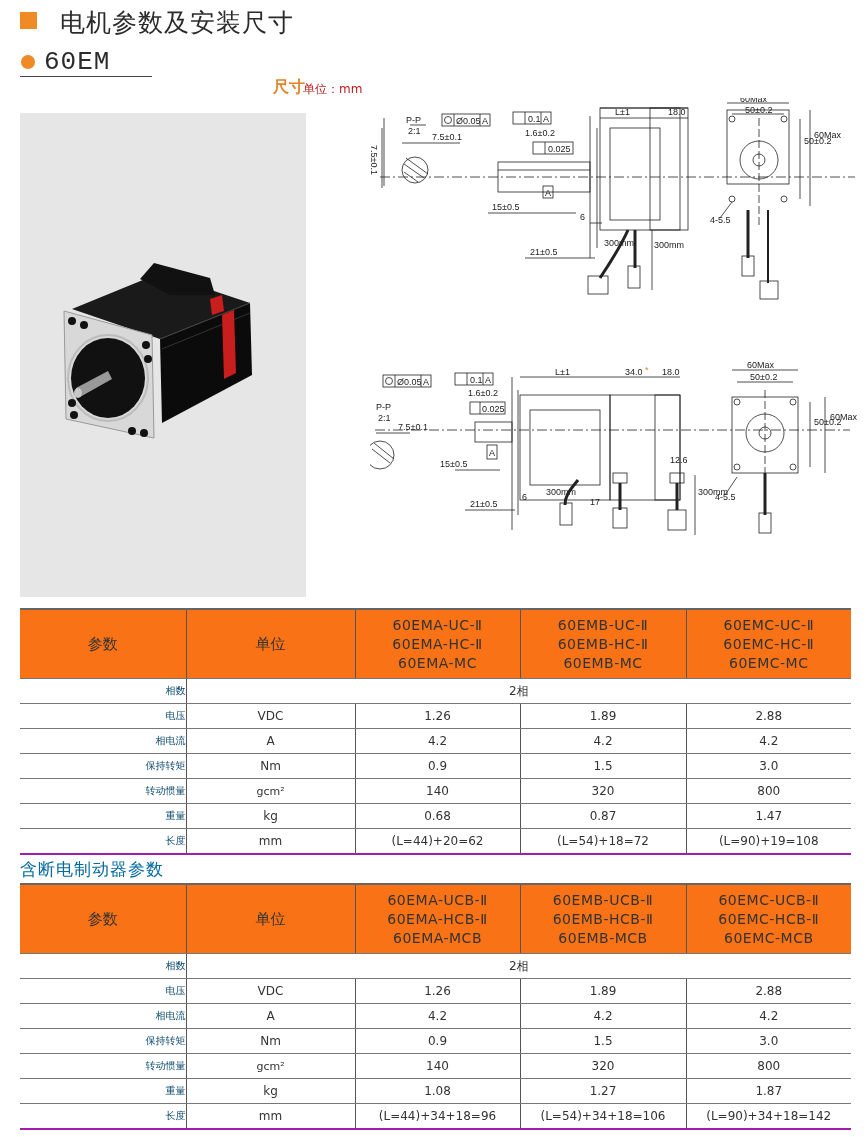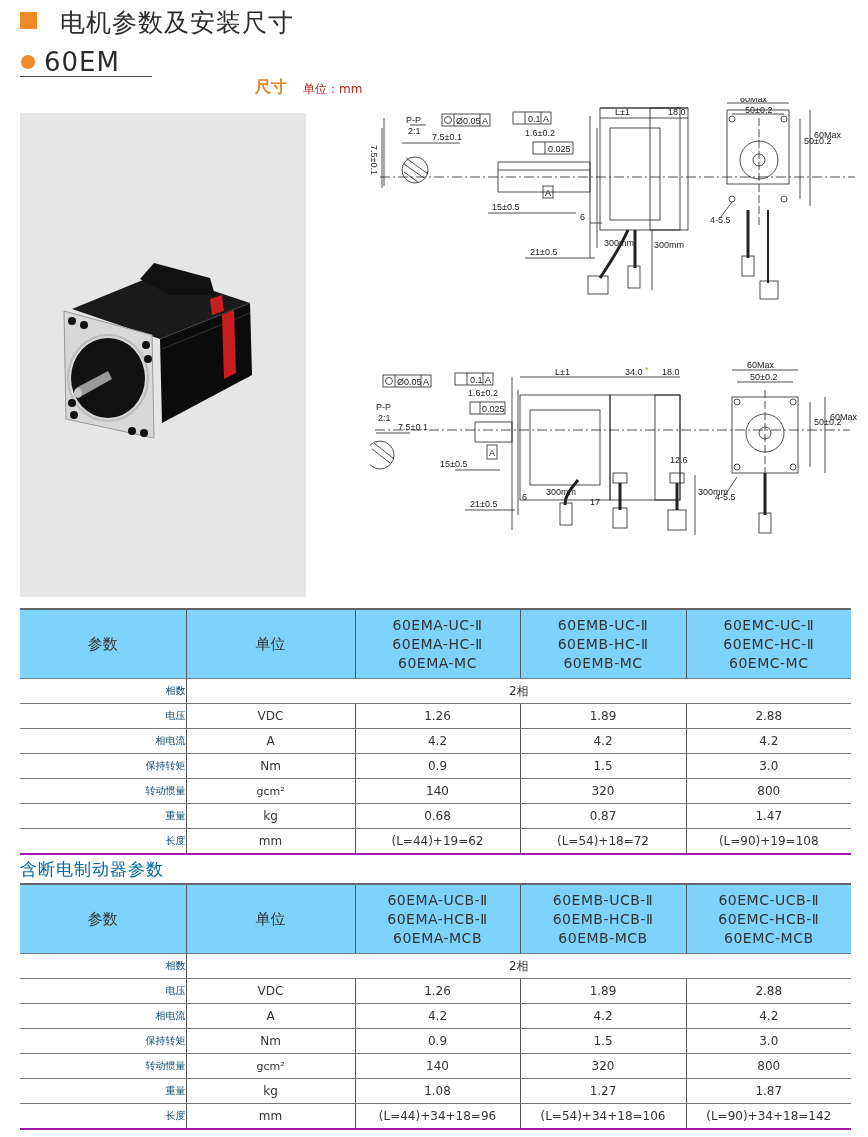--- a/index.html
+++ b/index.html
@@ -4,39 +4,39 @@
 <style>
   html, body { margin:0; padding:0; background:#ffffff; }
   body { width:868px; height:1137px; position:relative; overflow:hidden;
          font-family:"DejaVu Sans", "Liberation Sans", sans-serif; color:#333; }
   .abs { position:absolute; }
 
   
   .title-square { left:20px; top:12px; width:17px; height:17px; background:#f08a24; }
   .title-text { left:60px; top:6px; font-size:25px; color:#2b2b2b; letter-spacing:1px; white-space:nowrap; }
   .model-dot { left:21px; top:55px; width:14px; height:14px; border-radius:50%; background:#f08a24; }
-  .model-text { left:44px; top:47px; font-size:26px; color:#2b2b2b; letter-spacing:1px; }
+  .model-text { left:44px; top:47px; font-size:26px; color:#2b2b2b; letter-spacing:1px;font-family:Liberation Mono, monospace; }
   .model-underline { left:20px; top:76px; width:132px; height:1px; background:#444; }
-  .dim-label { left:255px; top:77px; font-size:16px; color:#e0852a; font-weight:bold; }
+  .dim-label { left:273px; top:77px; font-size:16px; color:#e0852a; font-weight:bold; }
   .dim-unit { left:303px; top:81px; font-size:12px; color:#b91c1c; }
 
   
   .photo { left:20px; top:113px; width:286px; height:484px; background:#e6e6e6; }
 
   
   .drawing { background:#fff; }
   .drawing svg { display:block; }
   .dtext { font-family:"Liberation Sans Narrow","Liberation Sans", sans-serif; font-size:9px; fill:#222; }
 
   
   table.spec { position:absolute; left:20px; border-collapse:collapse; width:831px; table-layout:fixed; }
   table.spec td, table.spec th { border-right:1px solid #555; border-bottom:1px solid #777; text-align:center;
        font-size:12px; color:#333; padding:0; font-weight:normal; }
   table.spec tr td:last-child, table.spec tr th:last-child { border-right:none; }
-  table.spec th { background:#7dd3fc; height:68px; font-size:15px; color:#333;margin-left:24px; }
+  table.spec th { background:#f97316; height:68px; font-size:15px; color:#333;margin-left:24px; }
   table.spec th.model { font-size:14px; line-height:19px; letter-spacing:0.5px; }
   table.spec tr.top th { border-top:2px solid #666; }
   table.spec td { height:24px; }
   table.spec td.param { font-size:10px; color:#0c4a6e;text-align:right; }
   table.spec tr:last-child td { border-bottom:2px solid #a21caf; }
   .col1 { width:166px; } .col2 { width:169px; } .col3 { width:165px; } .col4 { width:166px; } .col5 { width:165px; }
   .brake-title { left:20px; top:858px; font-size:17px; color:#0369a1; letter-spacing:1px; }
 </style>
 </head>
 <body>
@@ -323,21 +323,21 @@
   <tr>
     <td class="param">重量</td>
     <td>kg</td>
     <td>0.68</td>
     <td>0.87</td>
     <td>1.47</td>
   </tr>
   <tr>
     <td class="param">长度</td>
     <td>mm</td>
-    <td>(L=44)+19=62</td>
+    <td>(L=44)+20=62</td>
     <td>(L=54)+18=72</td>
     <td>(L=90)+19=108</td>
   </tr>
 </tbody>
   </table>
 
 <div class="abs brake-title">含断电制动器参数</div>
 
 <table class="spec" style="top:883px;">
   <colgroup>

